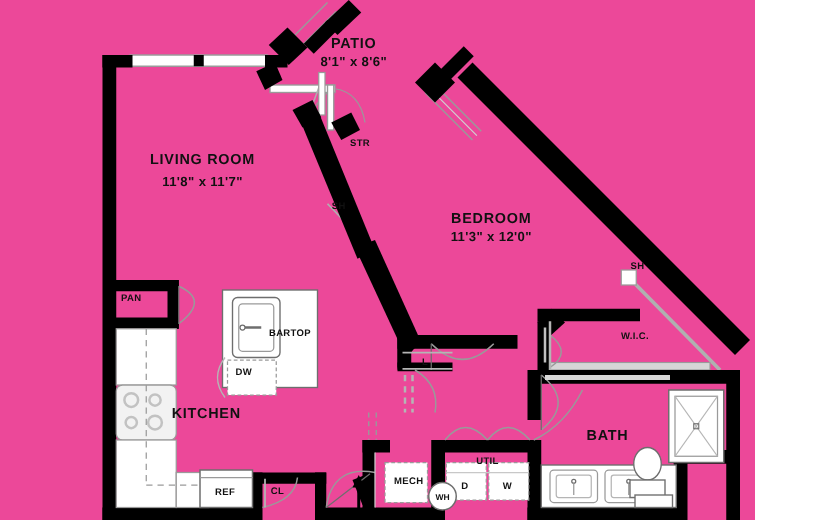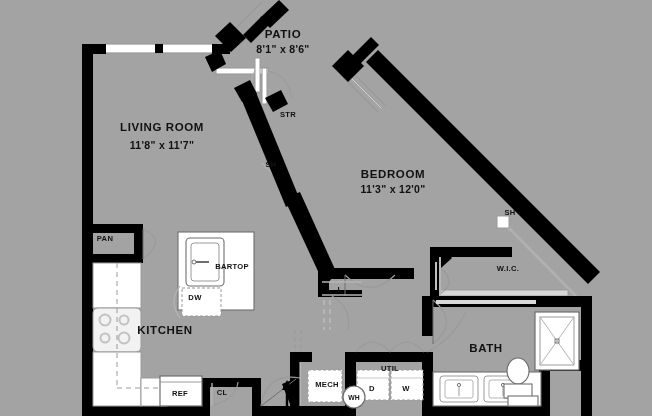--- a/index.html
+++ b/index.html
@@ -2,23 +2,23 @@
 <html><head>
 <meta charset="utf-8">
 <style>
   html, body {
     margin: 0;
     padding: 0;
     background: #ffffff;
   }
   #plan-root {
     position: relative;
-    width: 652px;
+    width: 604px;
     height: 416px;
-    background: #a3a3a3;
+    background: #ec4899;
     font-family: "Liberation Sans", sans-serif;
     overflow: hidden;
   }
   #floorplan-svg {
     position: absolute;
     left: 0;
     top: 0;
     width: 652px;
     height: 416px;
   }

